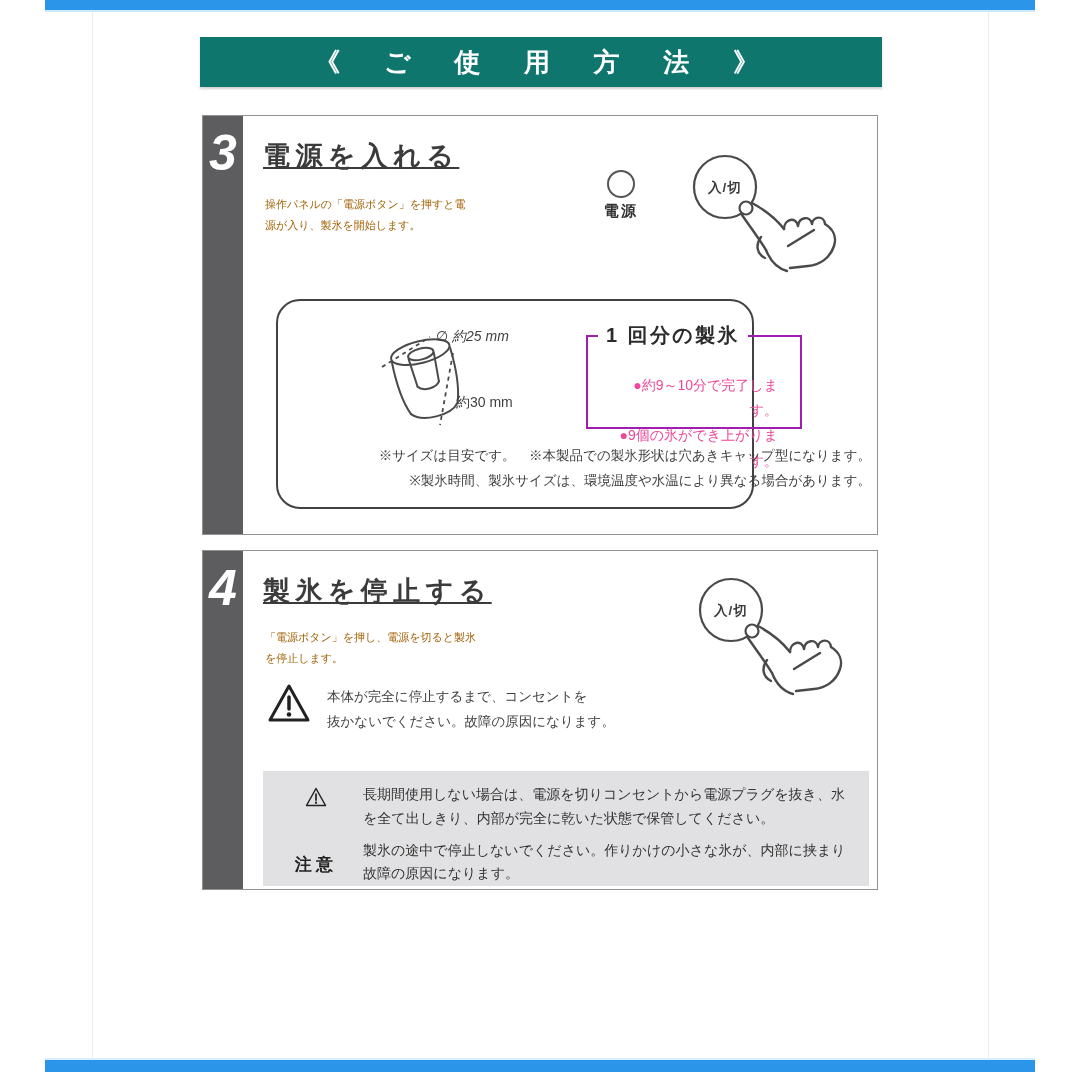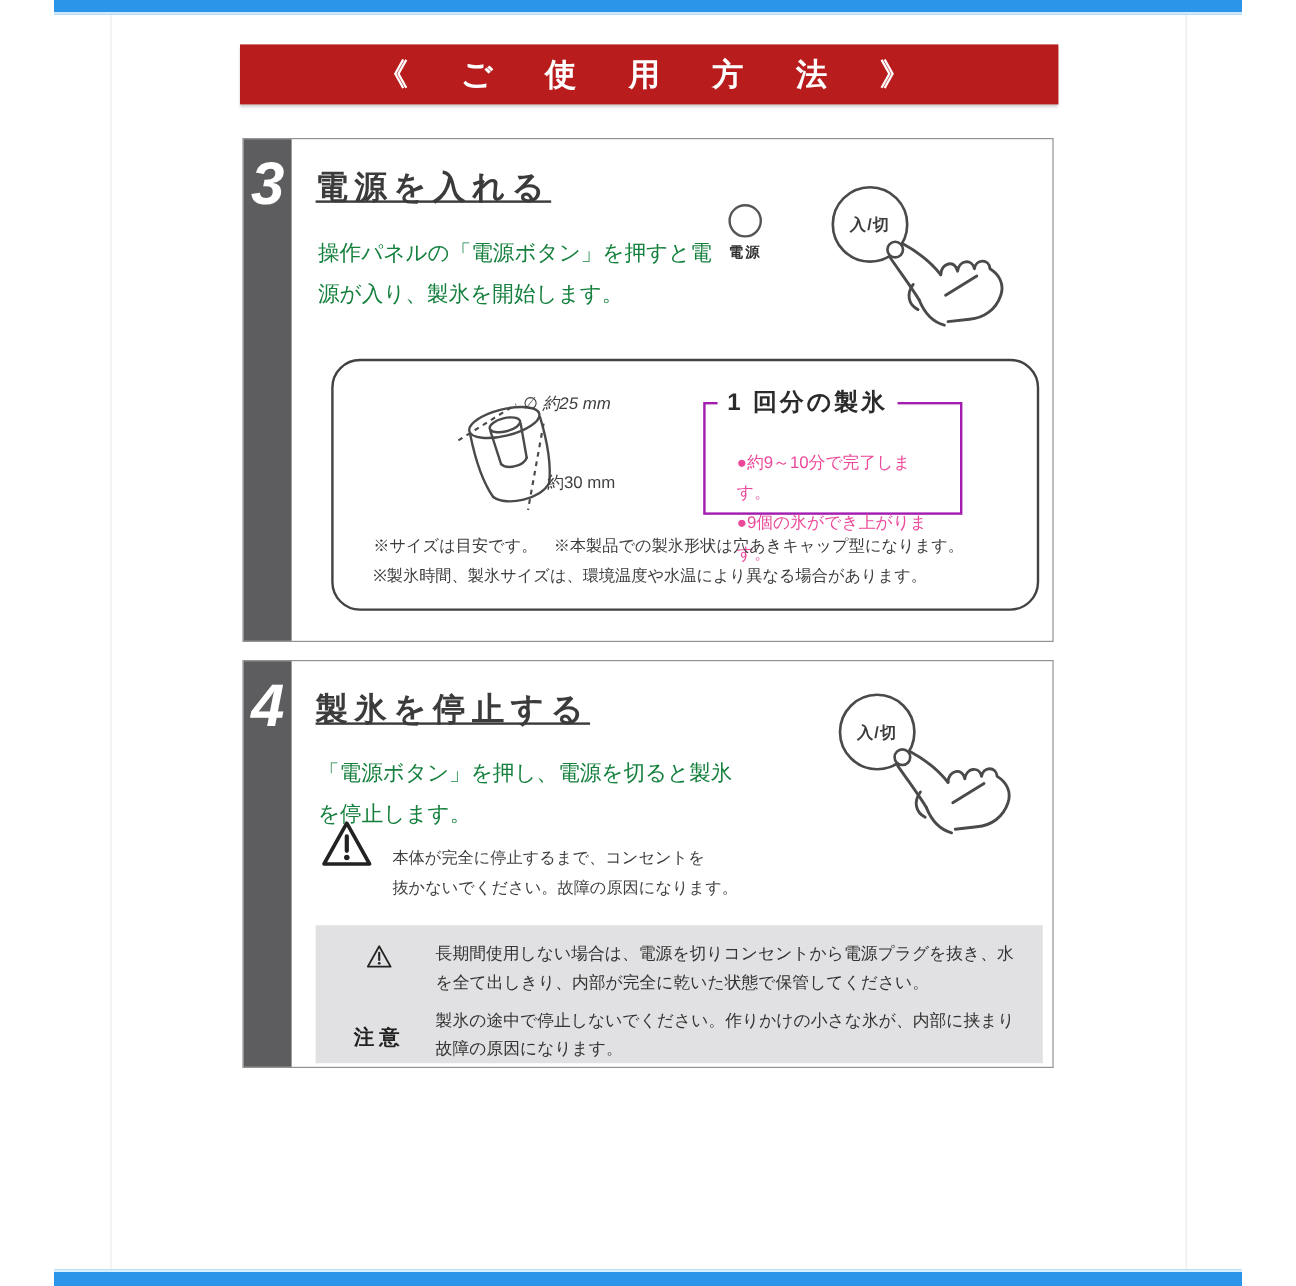--- a/index.html
+++ b/index.html
@@ -9,21 +9,21 @@
     -webkit-font-smoothing:antialiased;
   }
   .vline{position:absolute;top:10px;bottom:14px;width:1px;background:#ececec;}
   .vline-l{left:92px;} .vline-r{left:988px;}
 
   .bluebar{position:absolute;left:45px;width:990px;background:#2a95e9;}
   .bluebar.top{top:0;height:10px;border-bottom:2px solid #cfe9fa;}
   .bluebar.bottom{top:1058px;height:14px;border-top:2px solid #d9effc;}
 
   .header{
-    position:absolute;left:200px;top:37px;width:682px;height:50px;background:#b91c1c;
+    position:absolute;left:200px;top:37px;width:682px;height:50px;background:#0f766e;
     display:flex;align-items:center;justify-content:center;
     box-shadow:0 2px 2px rgba(0,0,0,0.18);
   }
   .header span{
     color:#fff;font-size:26px;font-weight:bold;letter-spacing:0.34em;white-space:nowrap;
   }
 
   .panel{
     position:absolute;left:202px;width:676px;background:#fff;border:1px solid #929295;
     box-sizing:border-box;
@@ -35,57 +35,57 @@
   .num{
     display:block;text-align:center;margin-top:12px;color:#fff;
     font-size:50px;font-weight:bold;font-style:italic;line-height:1;
   }
 
   .step-title{
     position:absolute;left:60px;top:22px;margin:0;font-size:27px;font-weight:600;
     letter-spacing:0.2em;color:#3b3b3b;white-space:nowrap;text-decoration:underline;
   }
   .step-body{
-    position:absolute;left:62px;margin:0;font-size:18px;line-height:1.9;color:#15803d;
+    position:absolute;left:62px;margin:0;font-size:11px;line-height:1.9;color:#a16207;
   }
   .sec3 .step-body{top:78px;}
   .sec4 .step-body{top:76px;}
   .pre{white-space:pre-line;}
 
   .power-ind{position:absolute;left:388px;top:54px;width:60px;text-align:center;}
   .pcircle{width:24px;height:24px;border:2px solid #555;border-radius:50%;margin:0 auto;background:#fff;}
-  .plabel{margin-top:4px;font-size:12px;font-weight:bold;letter-spacing:0.15em;color:#333;}
+  .plabel{margin-top:4px;font-size:15px;font-weight:bold;letter-spacing:0.15em;color:#333;}
 
   .hand-svg{position:absolute;width:200px;height:160px;}
   .sec3 .hand-svg{left:472px;top:24px;}
   .sec4 .hand-svg{left:478px;top:12px;}
   .hand-svg text{font-family:"Liberation Sans","DejaVu Sans",sans-serif;font-size:13.5px;font-weight:bold;fill:#3c3c3c;letter-spacing:1px;}
 
   .roundbox{
-    position:absolute;left:73px;top:183px;width:590px;height:210px;
-    border:2px solid #424245;border-radius:24px;box-sizing:border-box;background:#fff;
+    position:absolute;left:73px;top:183px;width:478px;height:210px;
+    border:2px solid #424245;border-radius:24px;box-sizing:border-box;background:#fff;text-align:right;
   }
   .ice-svg{position:absolute;left:78px;top:14px;width:230px;height:130px;}
   .ice-svg text{font-size:14px;fill:#3f3f3f;font-family:"Liberation Sans","DejaVu Sans",sans-serif;}
 
   .fieldset{
     position:absolute;left:308px;top:34px;width:216px;height:94px;
     border:2px solid #a21caf;box-sizing:border-box;
   }
   .legend{
     position:absolute;top:-15px;left:10px;background:#fff;padding:0 8px;
     font-size:20px;font-weight:bold;letter-spacing:0.12em;color:#2b2b2b;white-space:nowrap;
   }
   .bullets{margin:16px;padding:20px 6px 0 10px;font-size:14px;line-height:1.8;color:#ec4899;}
 
   .notes{position:absolute;left:33px;top:144px;margin:0;font-size:13.5px;line-height:1.85;color:#3d3d3d;width:560px;font-family:Liberation Mono, monospace;}
 
   .warn-row{position:absolute;left:64px;top:132px;display:flex;align-items:flex-start;}
   .warn-row .tri{flex:0 0 auto;margin-right:16px;}
-  .warn-text{margin:20px 0 0 0;font-size:13.5px;line-height:1.85;color:#3f3f3f;}
+  .warn-text{margin:2px 0 0 0;font-size:13.5px;line-height:1.85;color:#3f3f3f;}
 
   .caution{
     position:absolute;left:60px;top:220px;width:606px;height:115px;background:#e1e1e3;
     display:flex;box-sizing:border-box;padding:12px 16px 10px 20px;
   }
   .caution-icon{flex:0 0 66px;display:flex;flex-direction:column;align-items:center;padding-top:4px;gap:36px;}
   .caution-label{margin-top:10px;font-size:17px;font-weight:bold;letter-spacing:0.25em;color:#222;}
   .caution-texts{flex:1;padding-left:14px;}
   .caution-texts p{margin:0 0 8px 0;font-size:14px;line-height:1.7;color:#333;}
 </style>

